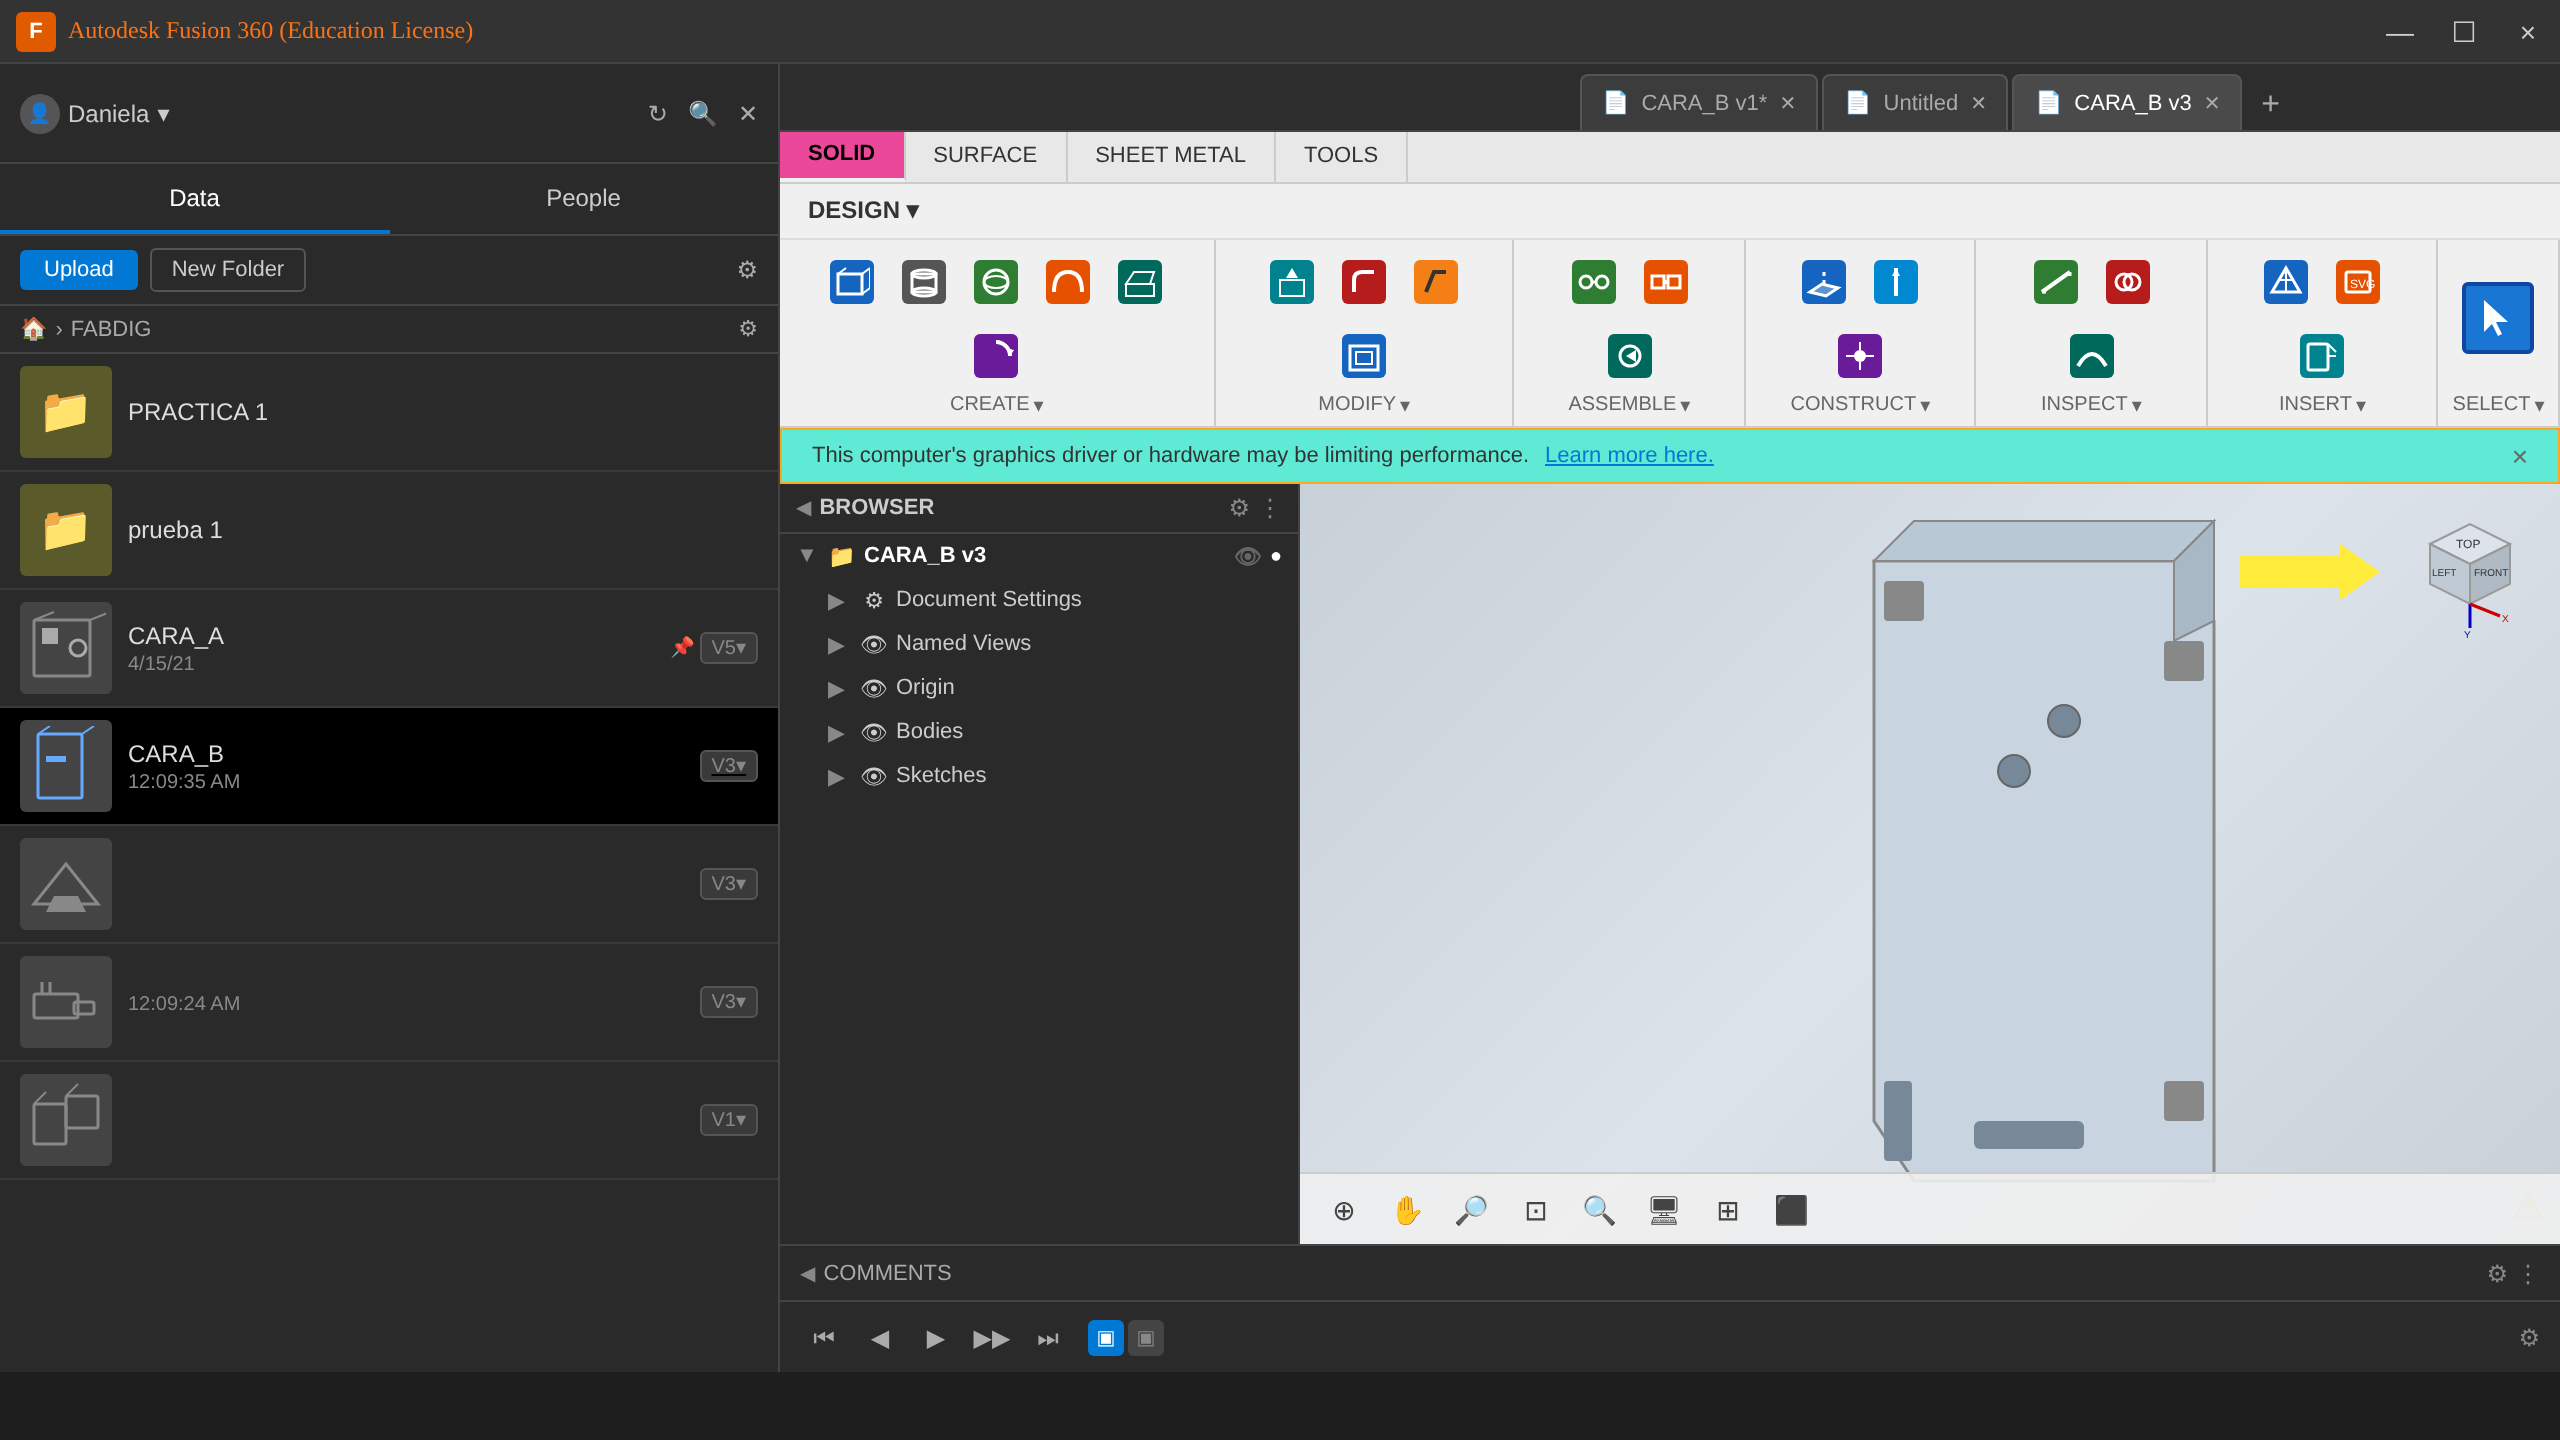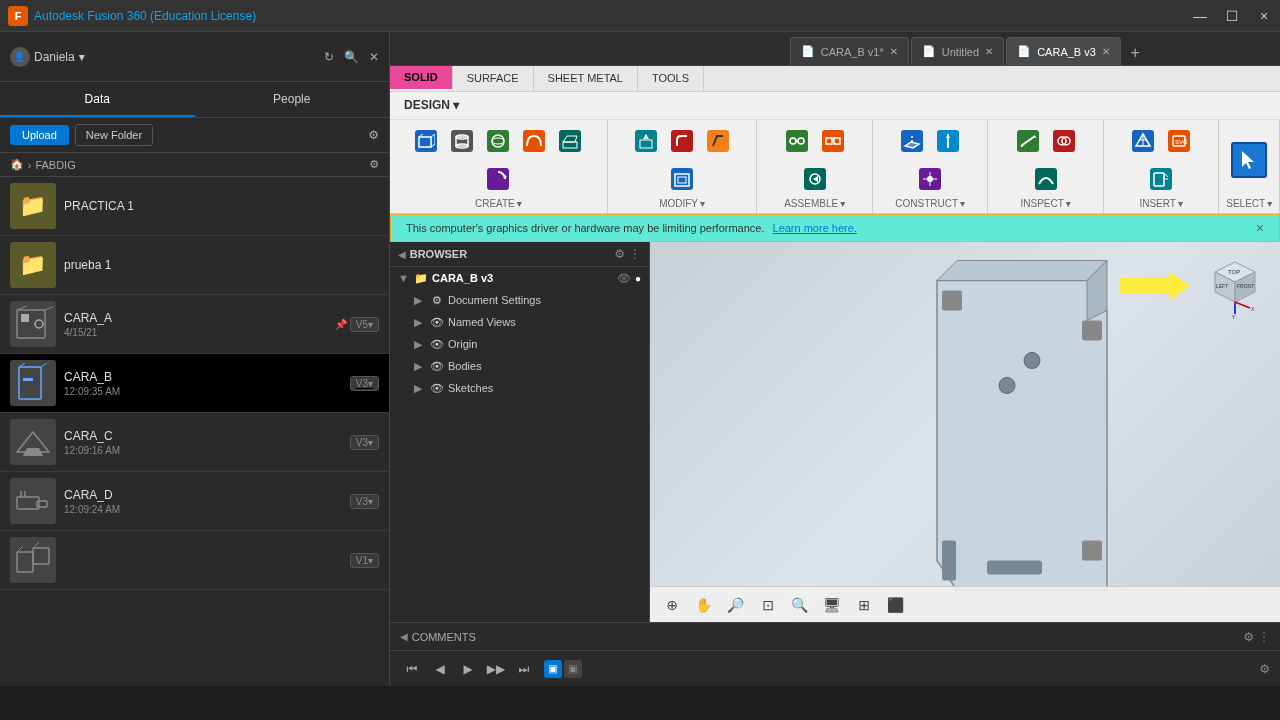--- a/index.html
+++ b/index.html
@@ -5,21 +5,21 @@
     * { box-sizing: border-box; margin: 0; padding: 0; }
     body { width: 1280px; height: 720px; overflow: hidden; font-family: 'Segoe UI', Arial, sans-serif; font-size: 12px; background: #1e1e1e; }
 
     
     #titlebar {
       width: 100%; height: 32px; background: #333333; display: flex; align-items: center; justify-content: space-between;
       border-bottom: 1px solid #444;
     }
     #titlebar .left { display: flex; align-items: center; padding-left: 8px; gap: 6px; }
     #titlebar .left .fusion-icon { width: 20px; height: 20px; background: #e05a00; border-radius: 3px; display: flex; align-items: center; justify-content: center; color: white; font-size: 11px; font-weight: bold; }
-    #titlebar .title { color: #0ea5e9; font-size: 12px; }
+    #titlebar .title { color: #f97316; font-size: 12px; font-family: Liberation Serif, serif; }
     #titlebar .right { display: flex; align-items: center; gap: 0; }
     #titlebar .winbtn { width: 32px; height: 32px; display: flex; align-items: center; justify-content: center; color: #cccccc; cursor: pointer; font-size: 14px; }
 
     
     #tabbar {
       width: 100%; height: 34px; background: #2d2d2d; display: flex; align-items: flex-end; padding-left: 400px;
       border-bottom: 1px solid #444;
     }
     .tab {
       height: 28px; display: flex; align-items: center; padding: 0 10px; gap: 6px;
@@ -269,40 +269,35 @@
         </div>
       </div>
 
       <div class="file-item">
         <div class="file-thumb">
           <svg width="40" height="40" viewBox="0 0 40 40">
               <polygon points="4,30 20,10 36,30" fill="none" stroke="#888" stroke-width="1.5"></polygon>
               <polygon points="10,34 30,34 26,26 14,26" fill="#888"></polygon>
             </svg>
         </div>
-        <div class="file-info">
-          <div class="file-name">CARA_C</div>
-          <div class="file-date">12:09:16 AM</div>
-        </div>
         <div class="file-version">
           <span class="version-badge">V3▾</span>
         </div>
       </div>
 
       <div class="file-item">
         <div class="file-thumb">
           <svg width="40" height="40" viewBox="0 0 40 40">
               <rect x="4" y="16" width="22" height="12" fill="none" stroke="#888" stroke-width="1.5" rx="1"></rect>
               <rect x="24" y="20" width="10" height="6" fill="none" stroke="#888" stroke-width="1.5" rx="1"></rect>
               <line x1="8" y1="16" x2="8" y2="10" stroke="#888" stroke-width="1.5"></line>
               <line x1="12" y1="16" x2="12" y2="10" stroke="#888" stroke-width="1.5"></line>
             </svg>
         </div>
         <div class="file-info">
-          <div class="file-name">CARA_D</div>
           <div class="file-date">12:09:24 AM</div>
         </div>
         <div class="file-version">
           <span class="version-badge">V3▾</span>
         </div>
       </div>
 
       <div class="file-item">
         <div class="file-thumb">
           <svg width="40" height="40" viewBox="0 0 40 40">

